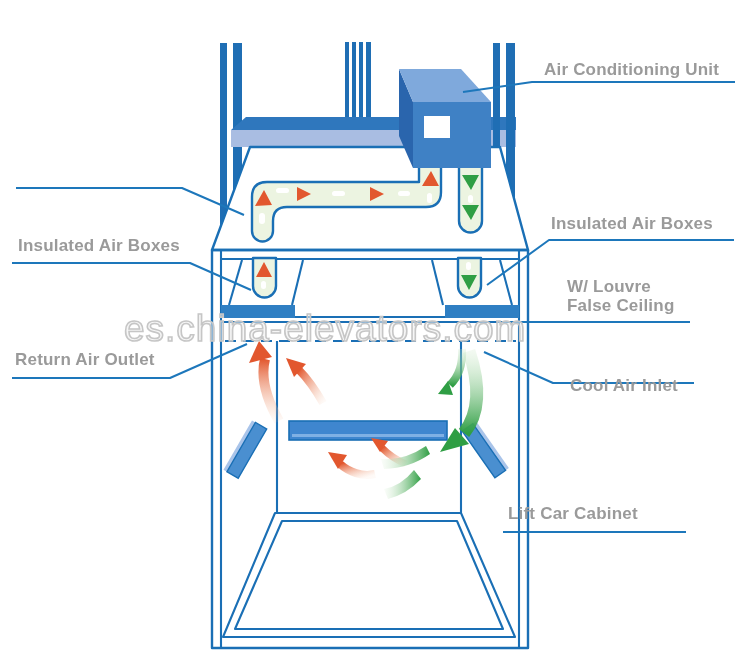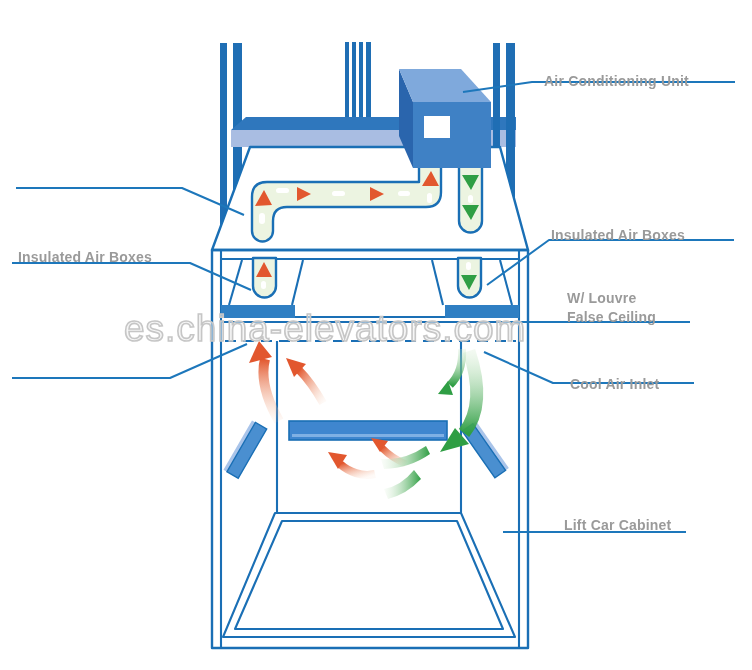--- a/index.html
+++ b/index.html
@@ -7,22 +7,22 @@
     --beam-face:#a9bde2; --beam-top:#2f77bd;
     --ac-front:#3f81c5; --ac-top:#7fa9dc; --ac-side:#2a65ad;
     --band-blue:#2f7fc3; --bar-blue:#3f86cf; --slat-blue:#4a8fd0; --slat-light:#a9c4ea;
     --duct-fill:#ecf4e1; --warm-arrow:#e2572e; --cool-arrow:#2f9e44;
     --label-gray:#9a9a9a; --watermark-gray:#c6c6c6;
   }
   html,body{margin:0;padding:0;background:#fff;}
   #stage{position:relative;width:752px;height:670px;background:#fff;overflow:hidden;
          font-family:"Liberation Sans", sans-serif;}
   #diagram{position:absolute;left:0;top:0;}
-  .lbl{position:absolute;color:var(--label-gray);font-weight:bold;font-size:14px;
-       line-height:19px;letter-spacing:.2px;white-space:nowrap;margin-top:12px;}
+  .lbl{position:absolute;color:var(--label-gray);font-weight:bold;font-size:17px;
+       line-height:19px;letter-spacing:.2px;white-space:nowrap;}
   .watermark{position:absolute;left:124px;top:308px;font-size:37px;font-weight:normal;
        letter-spacing:1px;color:rgba(238,238,238,.55);
        -webkit-text-stroke:1.6px var(--watermark-gray);white-space:nowrap;}
   svg .outline{fill:none;stroke:var(--line-blue);stroke-width:2.4;stroke-linejoin:round;}
   svg .thin{fill:none;stroke:var(--line-blue);stroke-width:2.1;stroke-linejoin:round;}
   svg .leader{fill:none;stroke:var(--leader-blue);stroke-width:2;stroke-linejoin:round;}
   svg .duct{fill:var(--duct-fill);stroke:var(--line-blue);stroke-width:2.4;stroke-linejoin:round;}
   svg .warm{fill:var(--warm-arrow);}
   svg .cool{fill:var(--cool-arrow);}
 </style>
@@ -197,18 +197,19 @@
 
 <div class="lbl" style="left:18px;top:236px">Insulated Air Boxes</div>
 
 <div class="lbl" style="left:551px;top:214px">Insulated Air Boxes</div>
 
 <div class="lbl" style="left:567px;top:277px">
   <div>W/ Louvre</div>
   <div>False Ceiling</div>
 </div>
 
-
-<div class="lbl" style="left:570px;top:363px">Cool Air Inlet</div>
-
-<div class="lbl" style="left:564px;top:504px">Lift Car Cabinet</div>
+<div class="lbl" style="left:15px;top:350px">Return Air Outlet</div>
+
+<div class="lbl" style="left:570px;top:376px">Cool Air Inlet</div>
+
+<div class="lbl" style="left:508px;top:504px">Lift Car Cabinet</div>
 
 </div>
 
 </body></html>

